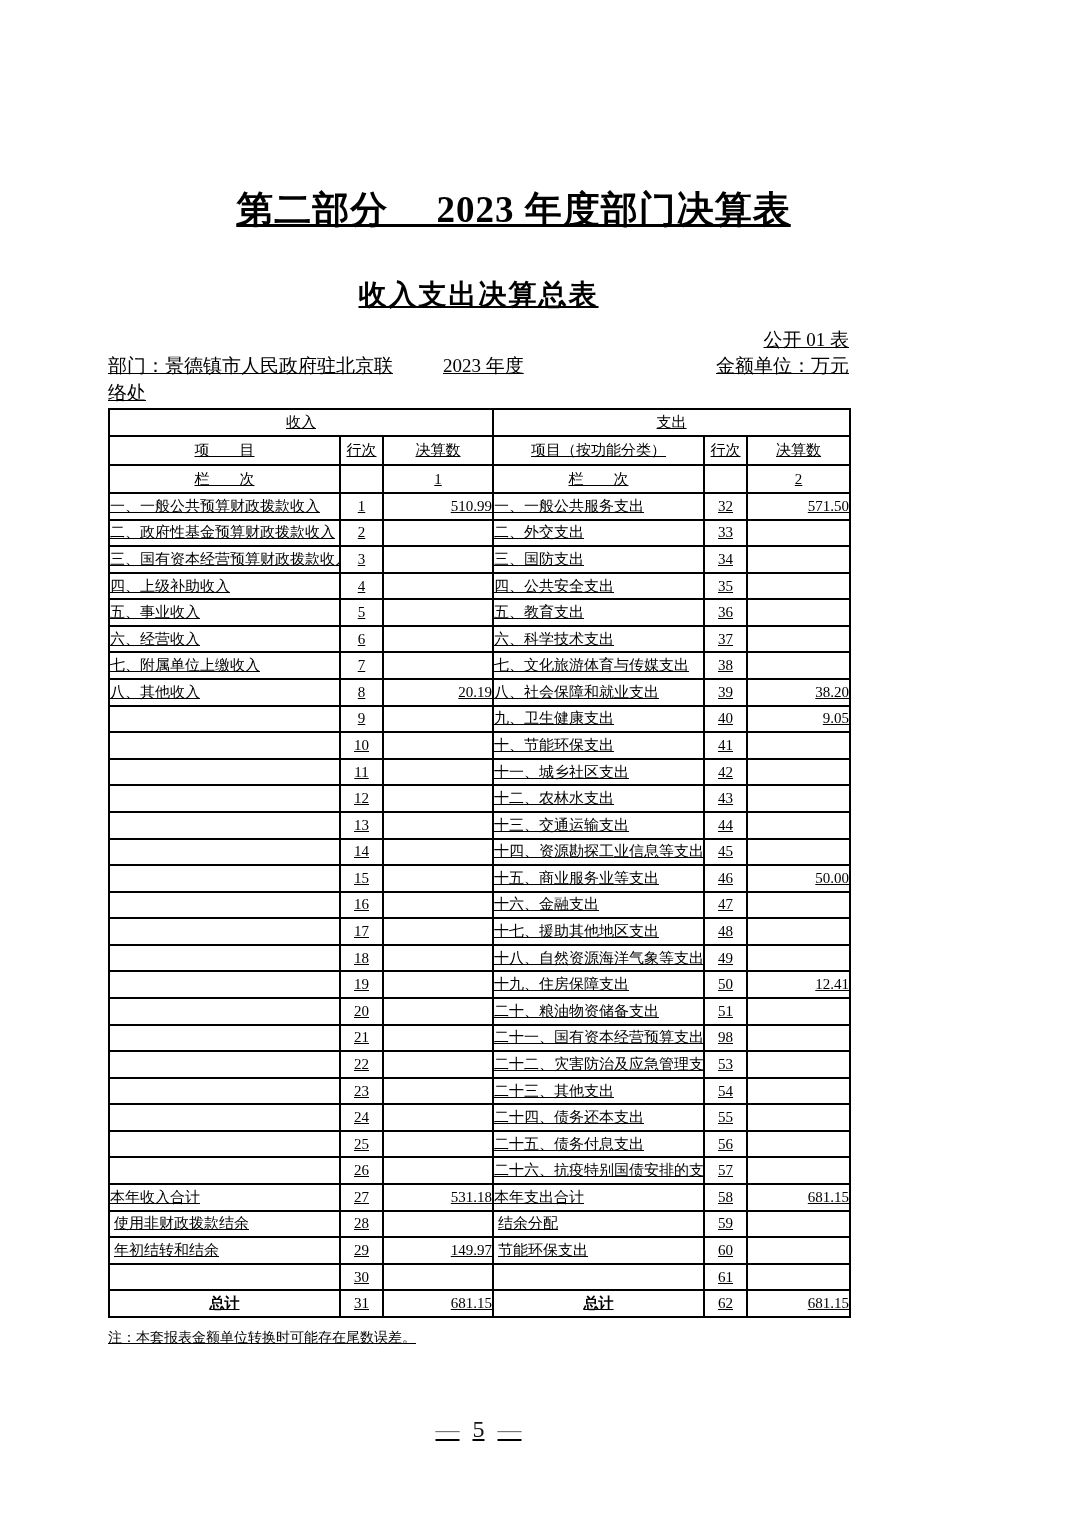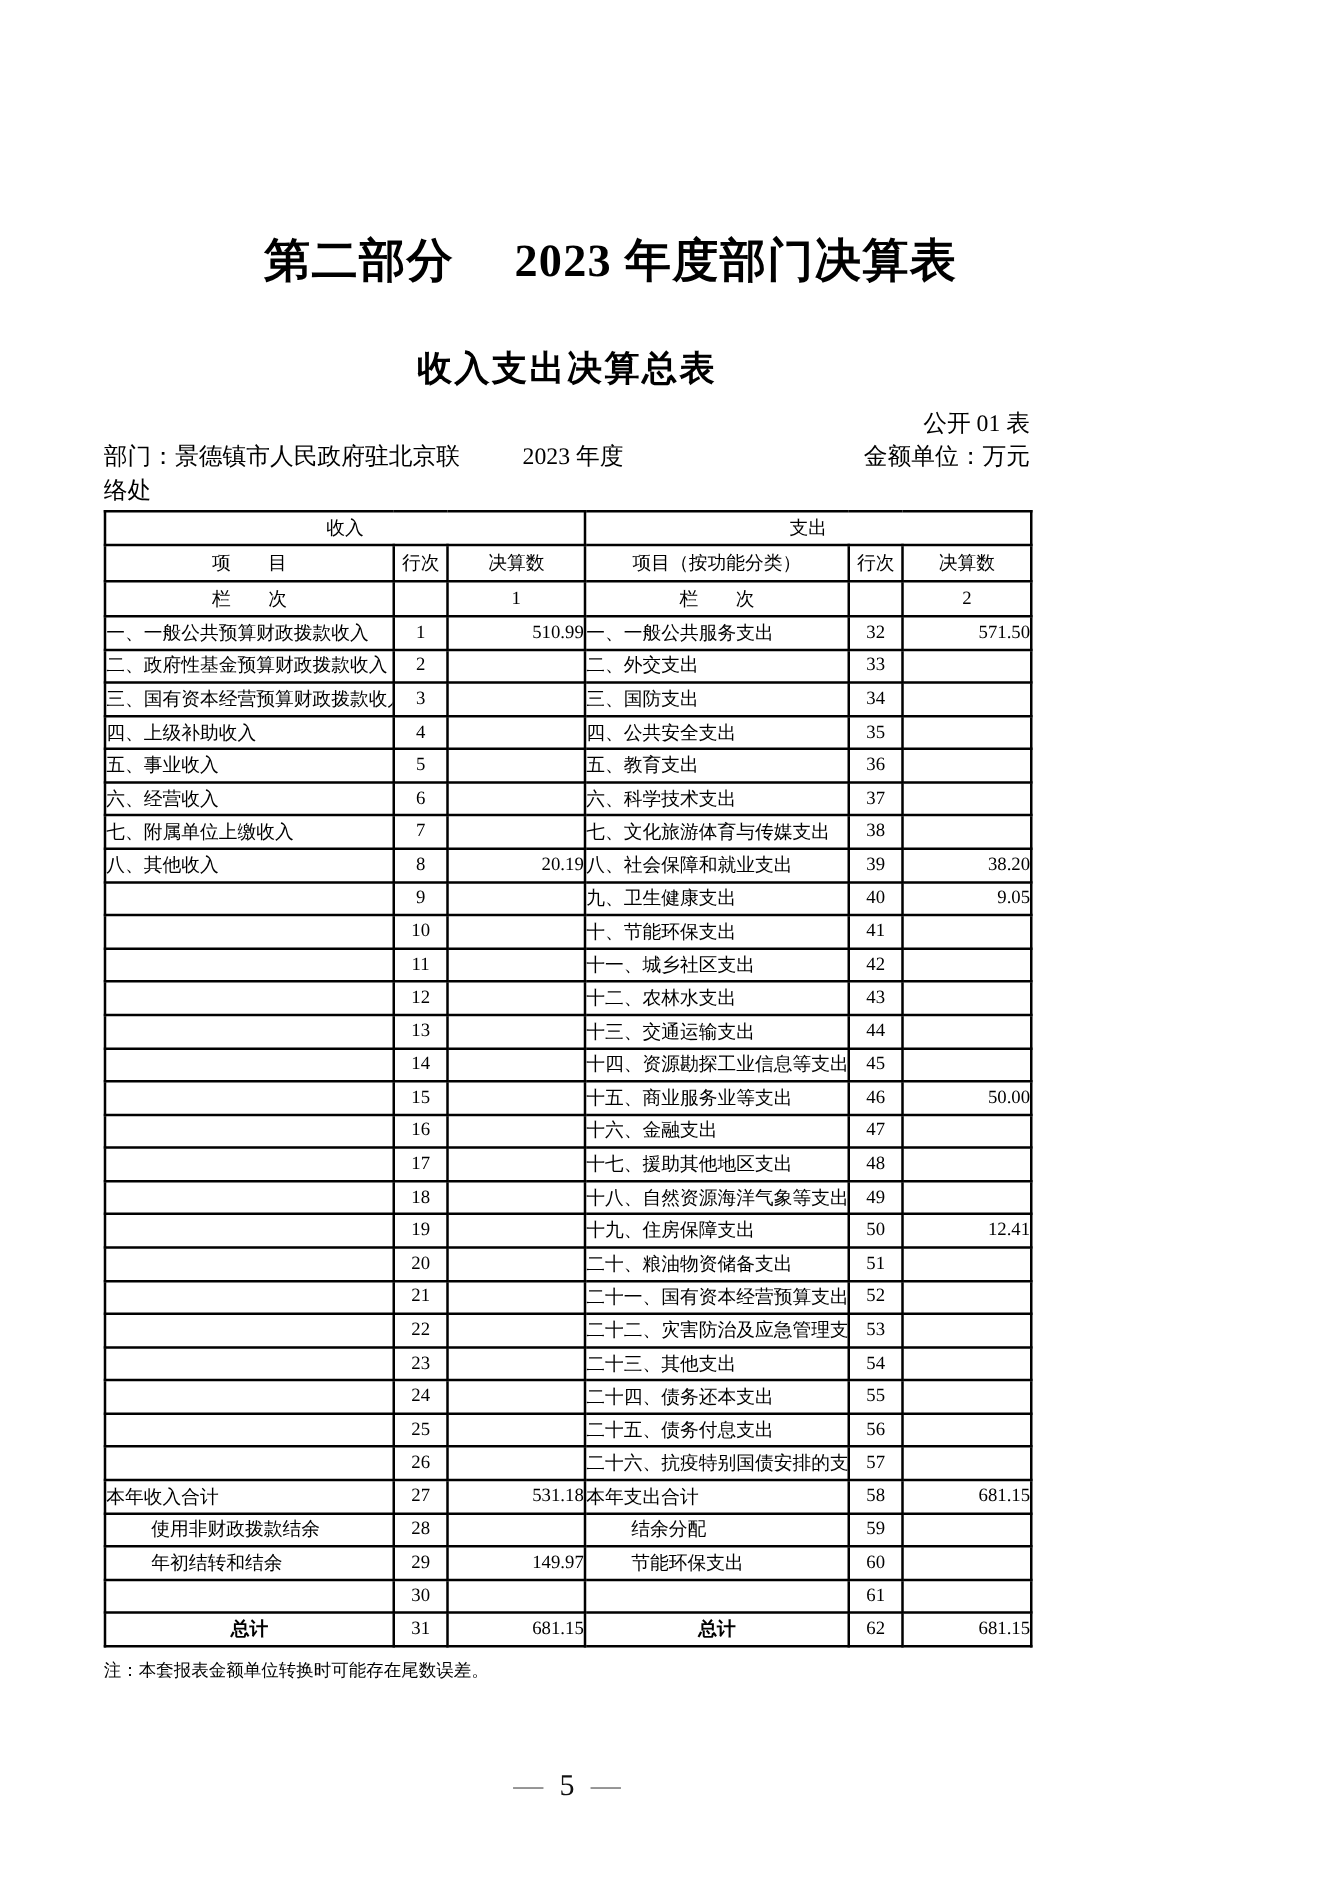--- a/index.html
+++ b/index.html
@@ -6,21 +6,21 @@
   .page {
     position:relative;
     width:1074px; height:1520px;
     background:#ffffff;
     color:#000;
     font-family:"Liberation Serif","DejaVu Serif",serif;
     overflow:hidden;
     box-sizing:border-box;
     padding-top:188px;
   }
-  .content { width:741px; margin-left:83px; }
+  .content { width:741px; margin-left:108px;text-decoration:underline; }
 
   .title {
     margin:0; padding:0 0 0 70px;
     text-align:center;
     font-size:37px; font-weight:bold;
     line-height:44px;
     letter-spacing:1px;
     white-space:nowrap;
   }
   .subtitle {
@@ -64,21 +64,21 @@
   thead tr.r-idx  { height:28px;padding-left:16px; }
   tbody tr { height:26.58px; }
 
   .sec    { text-align:center; }
   .hitem  { }
   .hrow   { text-align:center; }
   .hval   { }
   .hidx   { text-align:center; }
 
   td.cell-item { text-align:left; padding-left:5px; }
-  td.cell-item.indent { padding-left:36px; }
+  td.cell-item.indent { padding-left:4px; }
   td.cell-item.total  { text-align:center; padding-left:0; font-weight:bold; }
   td.cell-rowno { text-align:center; }
   td.cell-val   { text-align:right; padding-right:5px; }
 
   .footnote {
     margin-top:10px;
     font-size:14px; line-height:20px;
   }
   .pagenum {
     margin-top:66px;
@@ -295,21 +295,21 @@
             <td class="cell-val"></td>
             <td class="cell-item">二十、粮油物资储备支出</td>
             <td class="cell-rowno">51</td>
             <td class="cell-val"></td>
           </tr>
           <tr>
             <td class="cell-item"></td>
             <td class="cell-rowno">21</td>
             <td class="cell-val"></td>
             <td class="cell-item">二十一、国有资本经营预算支出</td>
-            <td class="cell-rowno">52</td>
+            <td class="cell-rowno">98</td>
             <td class="cell-val"></td>
           </tr>
           <tr>
             <td class="cell-item"></td>
             <td class="cell-rowno">22</td>
             <td class="cell-val"></td>
             <td class="cell-item">二十二、灾害防治及应急管理支出</td>
             <td class="cell-rowno">53</td>
             <td class="cell-val"></td>
           </tr>

